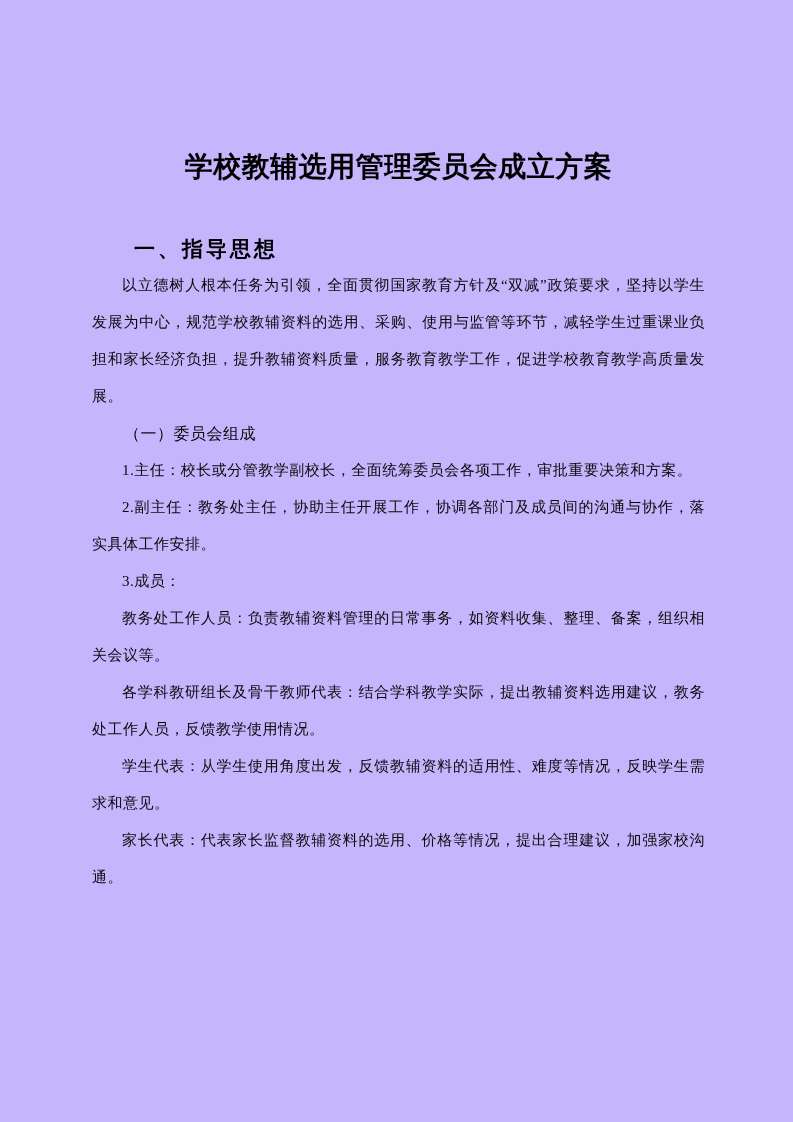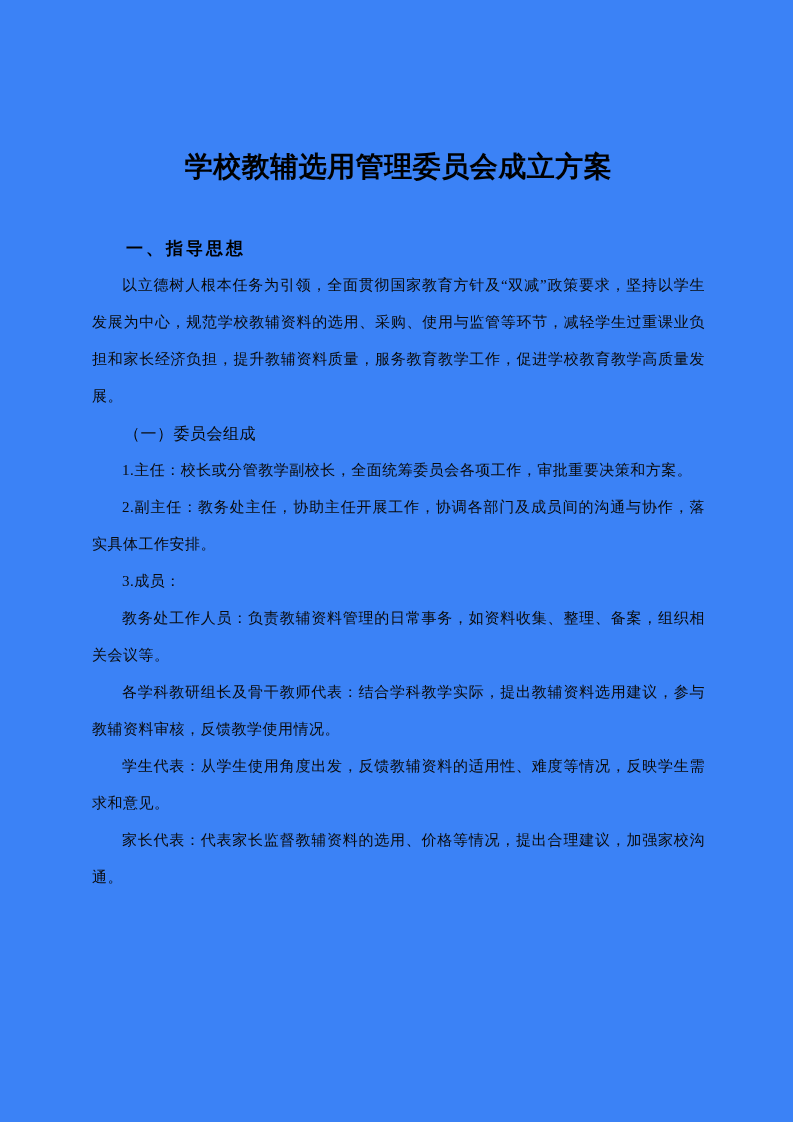--- a/index.html
+++ b/index.html
@@ -5,39 +5,39 @@
   html, body {
     margin: 0;
     padding: 0;
     background: #ffffff;
   }
   .page {
     position: relative;
     width: 793px;
     height: 1122px;
     margin: 0 auto;
-    background: #3b82f6;
+    background: #c4b5fd;
     box-sizing: border-box;
     padding: 146px 88px 0 92px;
     color: #0a0a0a;
     font-family: "Liberation Serif", "DejaVu Serif", serif;
   }
   .doc-title {
     margin: 0 0 42px 0;
     font-size: 28px;
     line-height: 42px;
     font-weight: bold;
     text-align: center;
     letter-spacing: 0.5px;
     font-family: "Liberation Serif", "DejaVu Serif", serif;
     color: #000000;
   }
   .section-heading {
     margin: 0;
-    font-size: 17px;
+    font-size: 21px;
     line-height: 37px;
     font-weight: bold;
     letter-spacing: 3px;
     text-indent: 2em;
     font-family: "Liberation Sans", "DejaVu Sans", sans-serif;
     color: #000000;
   }
   .body-para {
     margin: 0;
     font-size: 15px;
@@ -74,19 +74,19 @@
   <p class="sub-heading">（一）委员会组成</p>
 
   <p class="body-para">1.主任：校长或分管教学副校长，全面统筹委员会各项工作，审批重要决策和方案。</p>
 
   <p class="body-para">2.副主任：教务处主任，协助主任开展工作，协调各部门及成员间的沟通与协作，落实具体工作安排。</p>
 
   <p class="body-para">3.成员：</p>
 
   <p class="body-para">教务处工作人员：负责教辅资料管理的日常事务，如资料收集、整理、备案，组织相关会议等。</p>
 
-  <p class="body-para">各学科教研组长及骨干教师代表：结合学科教学实际，提出教辅资料选用建议，参与教辅资料审核，反馈教学使用情况。</p>
+  <p class="body-para">各学科教研组长及骨干教师代表：结合学科教学实际，提出教辅资料选用建议，教务处工作人员，反馈教学使用情况。</p>
 
   <p class="body-para">学生代表：从学生使用角度出发，反馈教辅资料的适用性、难度等情况，反映学生需求和意见。</p>
 
   <p class="body-para">家长代表：代表家长监督教辅资料的选用、价格等情况，提出合理建议，加强家校沟通。</p>
 
 </div>
 
 </body></html>

